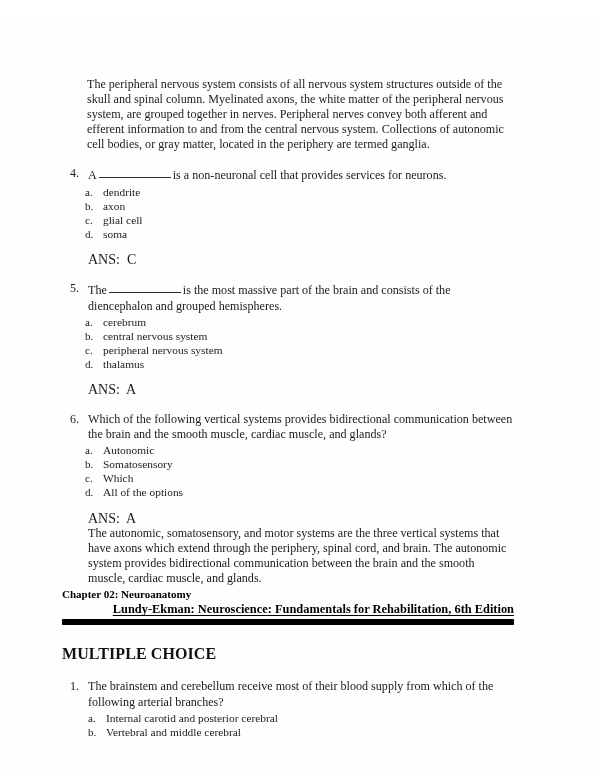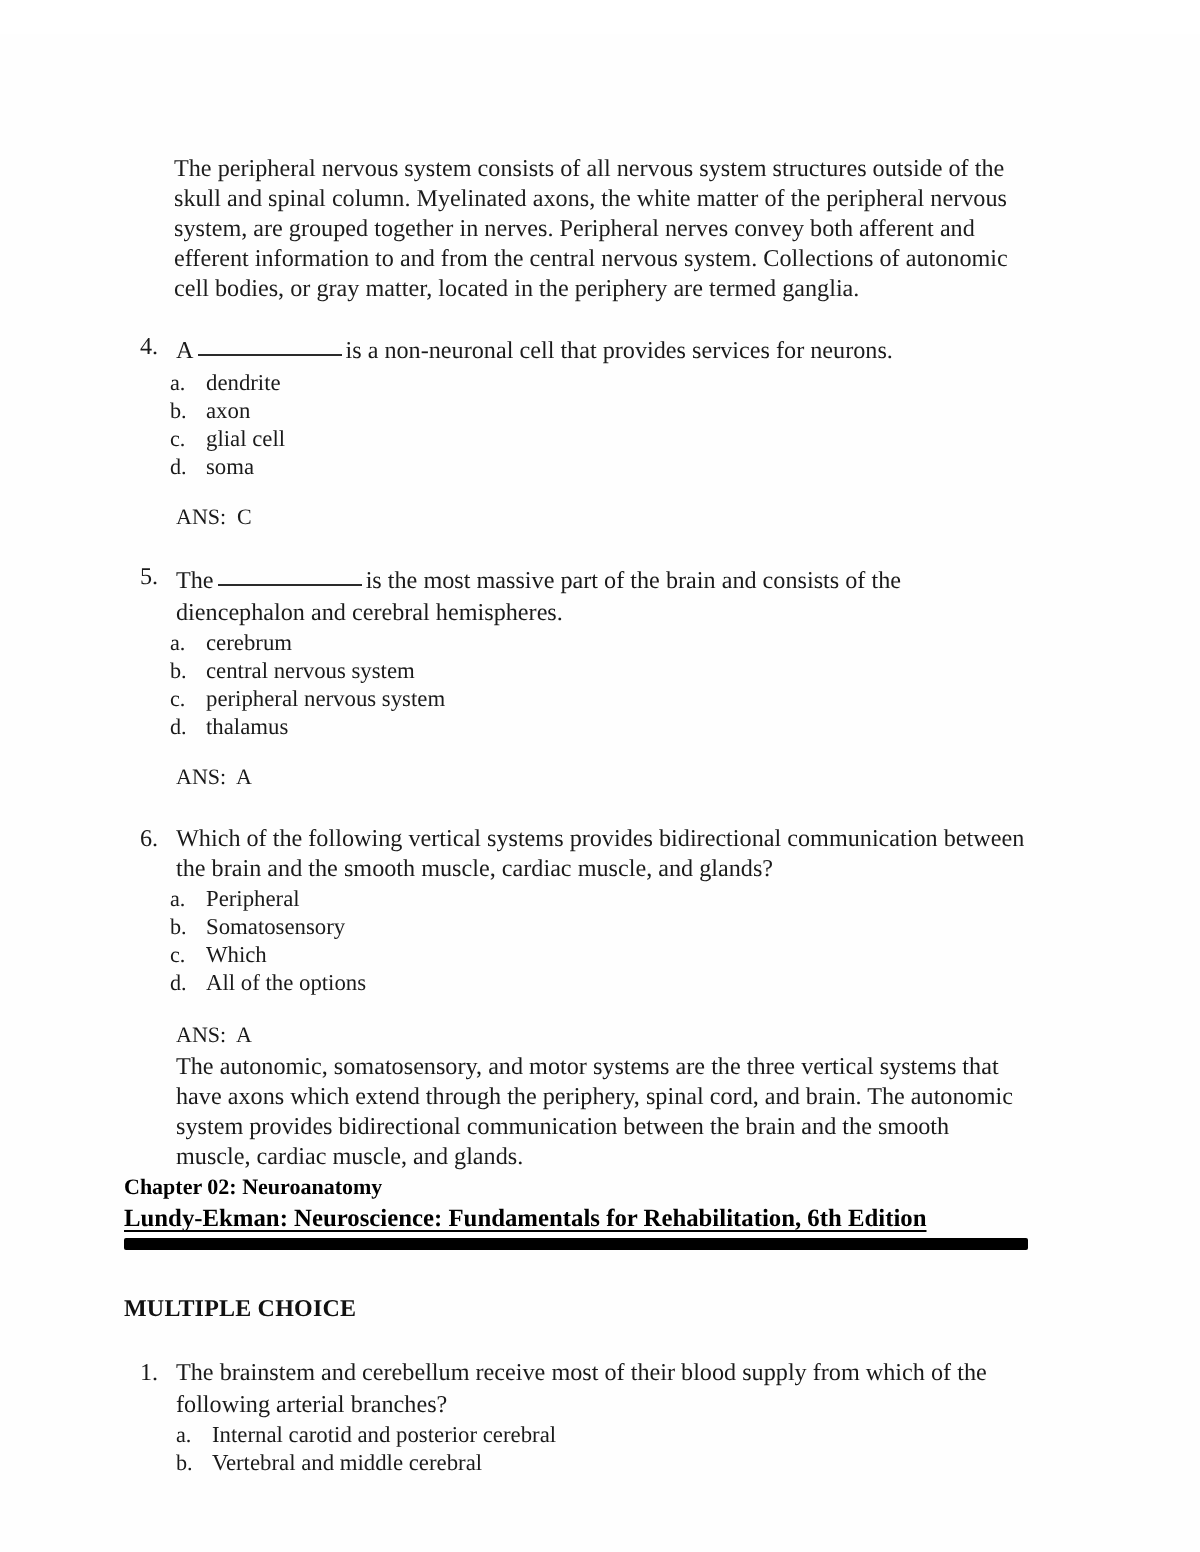--- a/index.html
+++ b/index.html
@@ -106,21 +106,21 @@
   .options.deep .option .opt-letter {
     left: 26px;
   }
 
   
   .answer-block {
     margin-top: 11px;
     padding-left: 26px;
   }
   .ans-label {
-    font-size: 11px;
+    font-size: 14px;
     line-height: 15.1px;
     display: block;
     white-space: pre;
   }
   .ans-rationale {
     font-size: 12.1px;
     line-height: 15.1px;
     display: block;
     width: 426px;
   }
@@ -138,33 +138,34 @@
     color: #000;
   }
   .book-title {
     display: block;
     font-weight: bold;
     font-size: 12.4px;
     line-height: 15.2px;
     color: #000;
     text-decoration: underline;
     text-underline-offset: 2px;
+    text-align: right;
   }
   .heavy-rule {
     width: 452px;
     height: 6px;
     background: #000000;
     margin-top: 2px;
     border-radius: 1px;
   }
 
   .section-heading {
     display: block;
     font-weight: bold;
-    font-size: 12px;
+    font-size: 16px;
     letter-spacing: 0.1px;
     line-height: 14px;
     margin-top: 22px;
     color: #111;
   }
 </style>
 </head>
 <body>
 
 <div class="page">
@@ -196,21 +197,21 @@
         </li>
       </ul>
       <div class="answer-block">
         <span class="ans-label">ANS:  C</span>
       </div>
     </div>
 
     <div class="question-block">
       <div class="q-line">
         <span class="q-num">5.</span>
-        <span class="q-text"><span>The</span><span class="blank-line"></span><span>is the most massive part of the brain and consists of the diencephalon and cerebral hemispheres.</span></span>
+        <span class="q-text"><span>The</span><span class="blank-line"></span><span>is the most massive part of the brain and consists of the diencephalon and grouped hemispheres.</span></span>
       </div>
       <ul class="options">
         <li class="option">
           <span class="opt-letter">a.</span>
           <span class="opt-text">cerebrum</span>
         </li>
         <li class="option">
           <span class="opt-letter">b.</span>
           <span class="opt-text">central nervous system</span>
         </li>
@@ -229,21 +230,21 @@
     </div>
 
     <div class="question-block">
       <div class="q-line">
         <span class="q-num">6.</span>
         <span class="q-text">Which of the following vertical systems provides bidirectional communication between the brain and the smooth muscle, cardiac muscle, and glands?</span>
       </div>
       <ul class="options">
         <li class="option">
           <span class="opt-letter">a.</span>
-          <span class="opt-text">Peripheral</span>
+          <span class="opt-text">Autonomic</span>
         </li>
         <li class="option">
           <span class="opt-letter">b.</span>
           <span class="opt-text">Somatosensory</span>
         </li>
         <li class="option">
           <span class="opt-letter">c.</span>
           <span class="opt-text">Which</span>
         </li>
         <li class="option">

